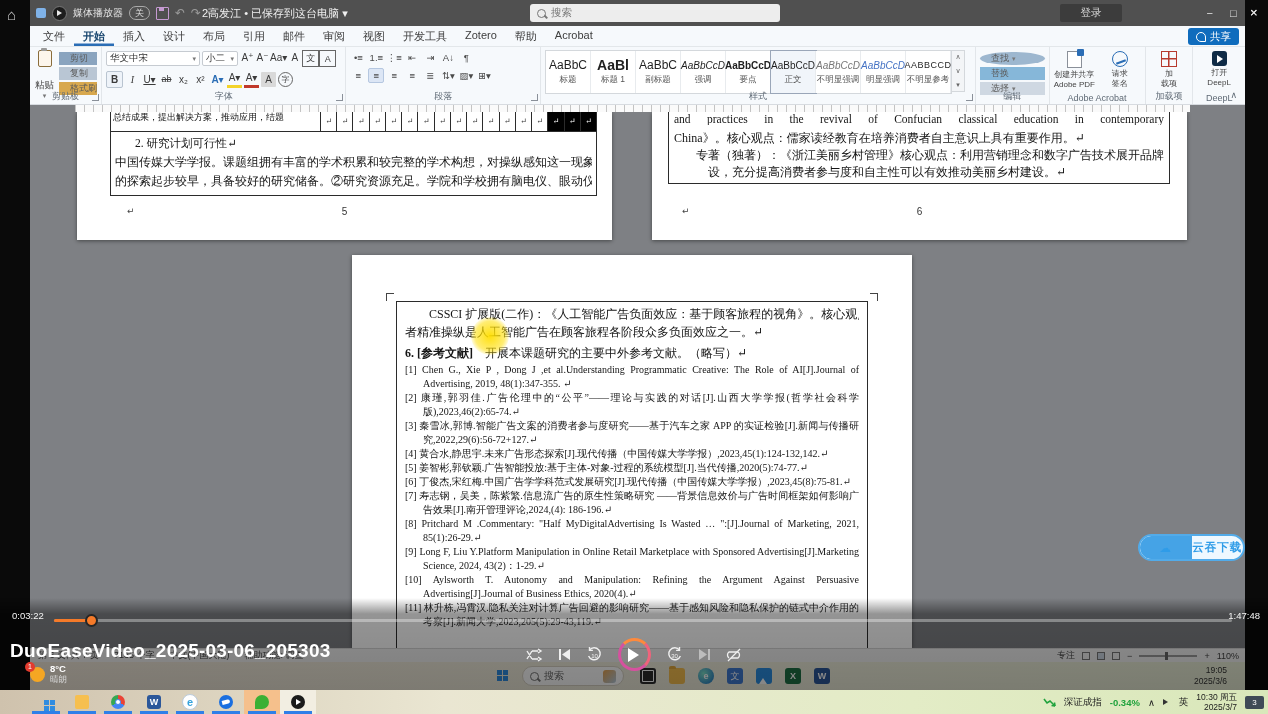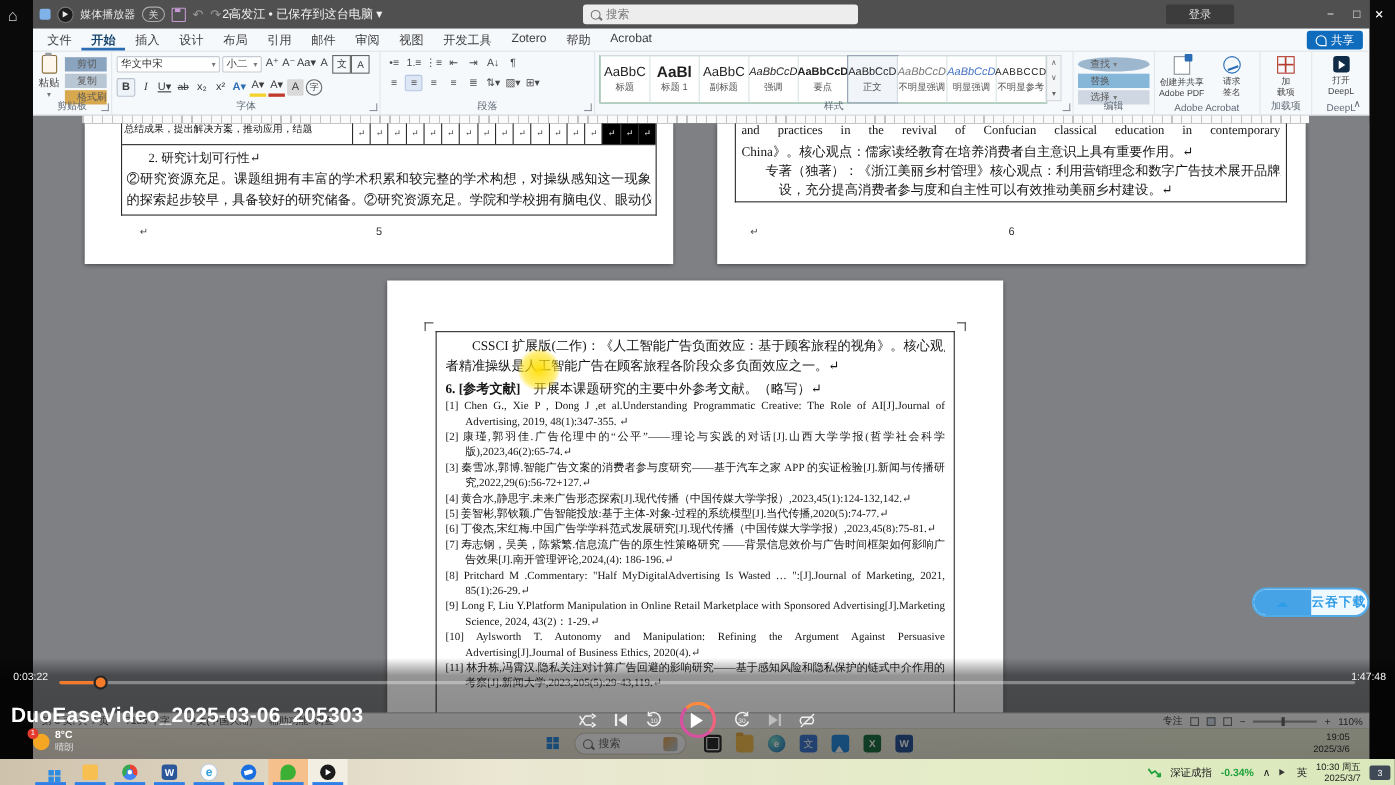--- a/index.html
+++ b/index.html
@@ -49,21 +49,21 @@
   
   #ribbon{left:0;top:47px;width:1215px;height:58px;background:#f6f9fc;border-bottom:1px solid #d7dbe0;box-sizing:border-box;display:flex;}
   .grp{position:relative;height:100%;border-right:1px solid #e2e6ea;box-sizing:border-box;padding:3px 4px 0;}
   .glabel{position:absolute;bottom:1px;left:0;right:0;text-align:center;font-size:9px;color:#5f6a75;}
   .dlg{position:absolute;right:2px;bottom:3px;width:6px;height:6px;border-right:1.2px solid #8a9099;border-bottom:1.2px solid #8a9099;}
   .gbody{display:flex;gap:4px;}
   
   .paste-col{display:flex;flex-direction:column;align-items:center;width:30px;}
   .clip-ic{width:12px;height:15px;border:1.5px solid #8a6d3b;border-radius:2px;position:relative;background:#fdf6ec;}
   .clip-ic:after{content:"";position:absolute;left:2px;top:-3px;width:6px;height:3px;background:#9a9a9a;border-radius:1px;}
-  .paste-col b{font-size:9.5px;color:#444;font-weight:normal;margin-top:2px;}
+  .paste-col b{font-size:9.5px;color:#444;font-weight:normal;margin-top:12px;}
   .mini-col{display:flex;flex-direction:column;gap:2px;padding-top:2px;}
   .mini-row{display:flex;align-items:center;gap:3px;font-size:9px;color:#5a5a5a;white-space:nowrap;}
   .mini-ic{width:8px;height:8px;border-radius:1px;flex:0 0 auto;}
   .mi-cut{background:#8aa4bf;} .mi-copy{background:#b9c6d4;} .mi-fp{background:#d8a84e;}
   
   .frow{display:flex;align-items:center;gap:2px;margin-bottom:3px;}
   .combo{display:flex;align-items:center;justify-content:space-between;background:#fff;border:1px solid #c6cbd1;font-size:9.5px;height:15px;padding:0 3px;border-radius:2px;color:#333;box-sizing:border-box;}
   .combo i{font-style:normal;font-size:7px;color:#777;margin-left:3px;}
   .fbtn{min-width:15px;height:15px;display:inline-flex;align-items:center;justify-content:center;font-size:10px;color:#3b3b3b;white-space:nowrap;}
   .fbtn.bold{font-weight:bold;border:1px solid #b9c4d0;border-radius:2px;background:#eef3f9;}
@@ -72,21 +72,21 @@
   .fbtn.strike{text-decoration:line-through;font-size:9px;}
   .fbtn.texteffect{color:#2a6db5;font-weight:bold;}
   .fbtn.hl{border-bottom:3px solid #f3d32a;line-height:10px;}
   .fbtn.fontcolor{border-bottom:3px solid #c0392b;line-height:10px;}
   .fbtn.charshade{background:#d9d9d9;border-radius:1px;}
   .fbtn.circled{border:1px solid #666;border-radius:50%;font-size:8px;width:13px;height:13px;min-width:13px;}
   .fbtn.boxed{border:1px solid #666;font-size:9px;}
   .pbtn{min-width:16px;height:15px;display:inline-flex;align-items:center;justify-content:center;font-size:9.5px;color:#4a4a4a;white-space:nowrap;}
   .pbtn.sel2{background:#dce6f5;border:1px solid #b5c7e0;border-radius:2px;box-sizing:border-box;}
   
-  .gallery{display:flex;border:1px solid #d4d8dc;background:#15803d;height:42px;}
+  .gallery{display:flex;border:1px solid #d4d8dc;background:#e5e5e5;height:42px;}
   .stcell{width:45px;height:100%;border-right:1px solid #e8ebee;display:flex;flex-direction:column;align-items:center;justify-content:center;background:#fff;box-sizing:border-box;}
   .smp{font-size:12px;color:#1f1f1f;line-height:13px;white-space:nowrap;}
   .slb{font-size:8.5px;color:#555;margin-top:2px;white-space:nowrap;}
   .st-h1 .smp{font-weight:bold;font-size:14px;}
   .st-em .smp{font-style:italic;font-size:10px;}
   .st-strong .smp{font-weight:bold;font-size:10px;}
   .st-normal .smp{font-size:10px;}
   .st-subtle-em .smp{font-style:italic;color:#777;font-size:10px;}
   .st-intense-em .smp{font-style:italic;color:#4472c4;font-size:10px;}
   .st-subtle-ref .smp{font-size:9px;letter-spacing:.5px;}
@@ -494,21 +494,21 @@
                 <div class="p5cell serif">↵</div>
                 <div class="p5cell serif">↵</div>
                 <div class="p5cell serif">↵</div>
                 <div class="p5cell serif">↵</div>
                 <div class="p5cell serif blk">↵</div>
                 <div class="p5cell serif blk">↵</div>
                 <div class="p5cell serif blk">↵</div>
               </div>
           </div>
           <div class="docline serif" style="position:absolute;left:24px;top:24px;font-size:11.5px;">2. 研究计划可行性↵</div>
-          <div class="jline serif" style="position:absolute;left:4px;right:4px;top:42px;font-size:12px;">②研究资源充足。课题组拥有丰富的学术积累和较完整的学术构想，对操纵感知这一现象</div>
+          <div class="jline serif" style="position:absolute;left:4px;right:4px;top:42px;font-size:12px;">中国传媒大学学报。课题组拥有丰富的学术积累和较完整的学术构想，对操纵感知这一现象</div>
           <div class="jline serif" style="position:absolute;left:4px;right:4px;top:61px;font-size:12px;">的探索起步较早，具备较好的研究储备。②研究资源充足。学院和学校拥有脑电仪、眼动仪、近</div>
         </div>
         <div class="pgpil" style="left:50px;top:94px;">↵</div>
         <div class="pgfoot" style="top:94px;">5</div>
       </div>
 
       <div class="page" style="left:622px;top:0;width:535px;height:128px;">
         <div class="cbox" style="left:16px;top:0;width:502px;height:72px;">
           <div class="jline serif" style="position:absolute;left:5px;right:5px;top:1px;font-size:11.5px;">and practices in the revival of Confucian classical education in contemporary</div>
           <div class="docline serif" style="position:absolute;left:5px;right:5px;top:18px;font-size:12px;">China》。核心观点：儒家读经教育在培养消费者自主意识上具有重要作用。↵</div>

